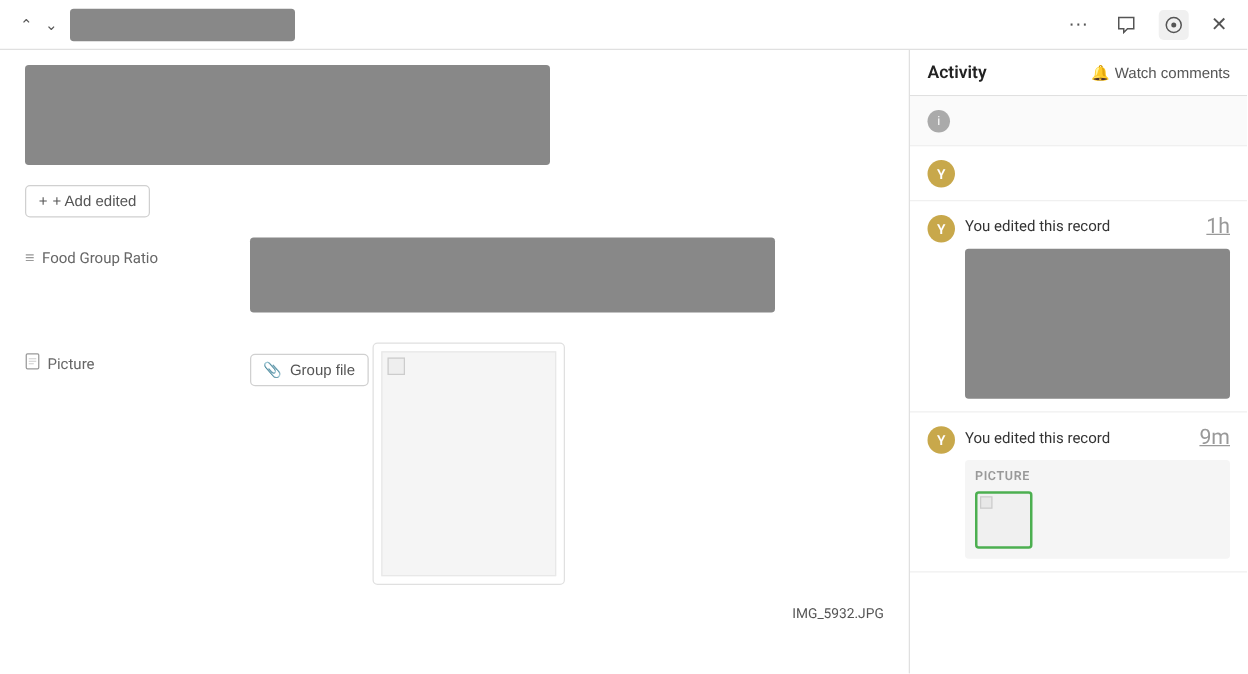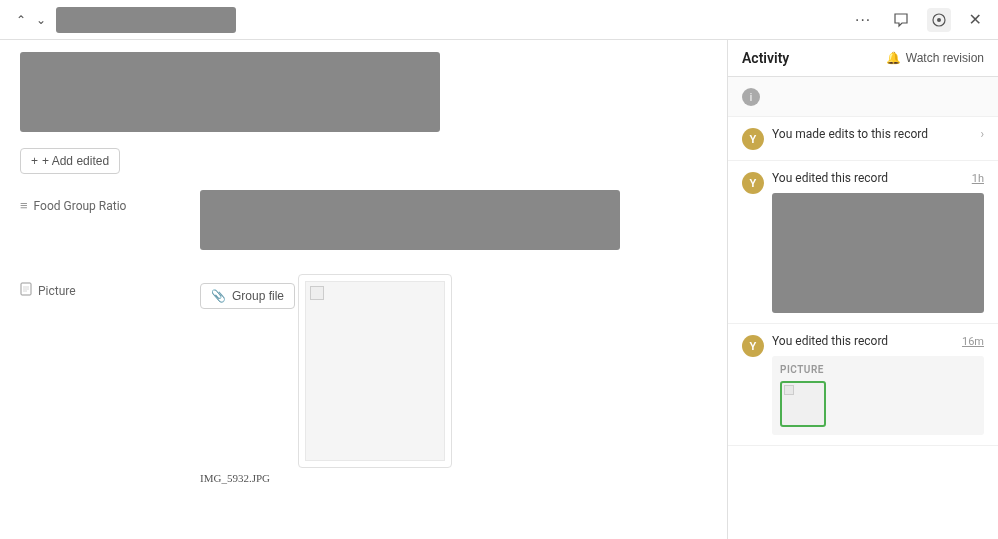--- a/index.html
+++ b/index.html
@@ -195,23 +195,22 @@
     .image-thumb-inner {
       width: 14px;
       height: 14px;
       border: 1px solid #ccc;
       background: #eee;
     }
 
     .image-filename {
       font-size: 11px;
       color: #555;
-      margin-top: 4px;
-      text-align: left;
-      font-family: Liberation Serif, serif;
+      margin-top: 16px;
+      text-align: right;
     }
 
     
     .activity-sidebar {
       width: 270px;
       min-width: 270px;
       display: flex;
       flex-direction: column;
       overflow: hidden;
     }
@@ -315,21 +314,21 @@
       color: #333;
       flex: 1;
     }
 
     .activity-chevron {
       color: #aaa;
       font-size: 12px;
     }
 
     .activity-time {
-      font-size: 11px;
+      font-size: 17px;
       color: #999;
       text-decoration: underline;
     }
 
     .activity-preview {
       margin-top: 8px;
       background: #888;
       border-radius: 3px;
       height: 120px;
       width: 100%;
@@ -450,57 +449,51 @@
         </div>
       </div>
 
     </div>
 
     <div class="activity-sidebar">
       <div class="activity-header">
         <span class="activity-title">Activity</span>
         <button class="watch-btn">
           <span>🔔</span>
-          <span>Watch revision</span>
+          <span>Watch comments</span>
         </button>
       </div>
 
       <div class="activity-list">
 
         <div class="activity-info-row">
           <div class="info-icon">i</div>
         </div>
 
         <div class="activity-item">
           <div class="avatar">Y</div>
-          <div class="activity-item-content">
-            <div class="activity-item-row">
-              <span class="activity-item-text">You made edits to this record</span>
-              <span class="activity-chevron">›</span>
-            </div>
-          </div>
         </div>
 
         <div class="activity-item">
           <div class="avatar">Y</div>
           <div class="activity-item-content">
             <div class="activity-item-row">
               <span class="activity-item-text">You edited this record</span>
               <span class="activity-time">1h</span>
             </div>
             <div class="activity-preview"></div>
           </div>
         </div>
 
         <div class="activity-item">
           <div class="avatar">Y</div>
           <div class="activity-item-content">
             <div class="activity-item-row">
               <span class="activity-item-text">You edited this record</span>
-              <span class="activity-time">16m</span>
+              <span class="activity-time">9m</span>
             </div>
             <div class="picture-preview-container">
               <div class="picture-label">PICTURE</div>
               <div class="picture-thumb">
                 <div class="picture-thumb-inner"></div>
               </div>
             </div>
           </div>
         </div>
 

